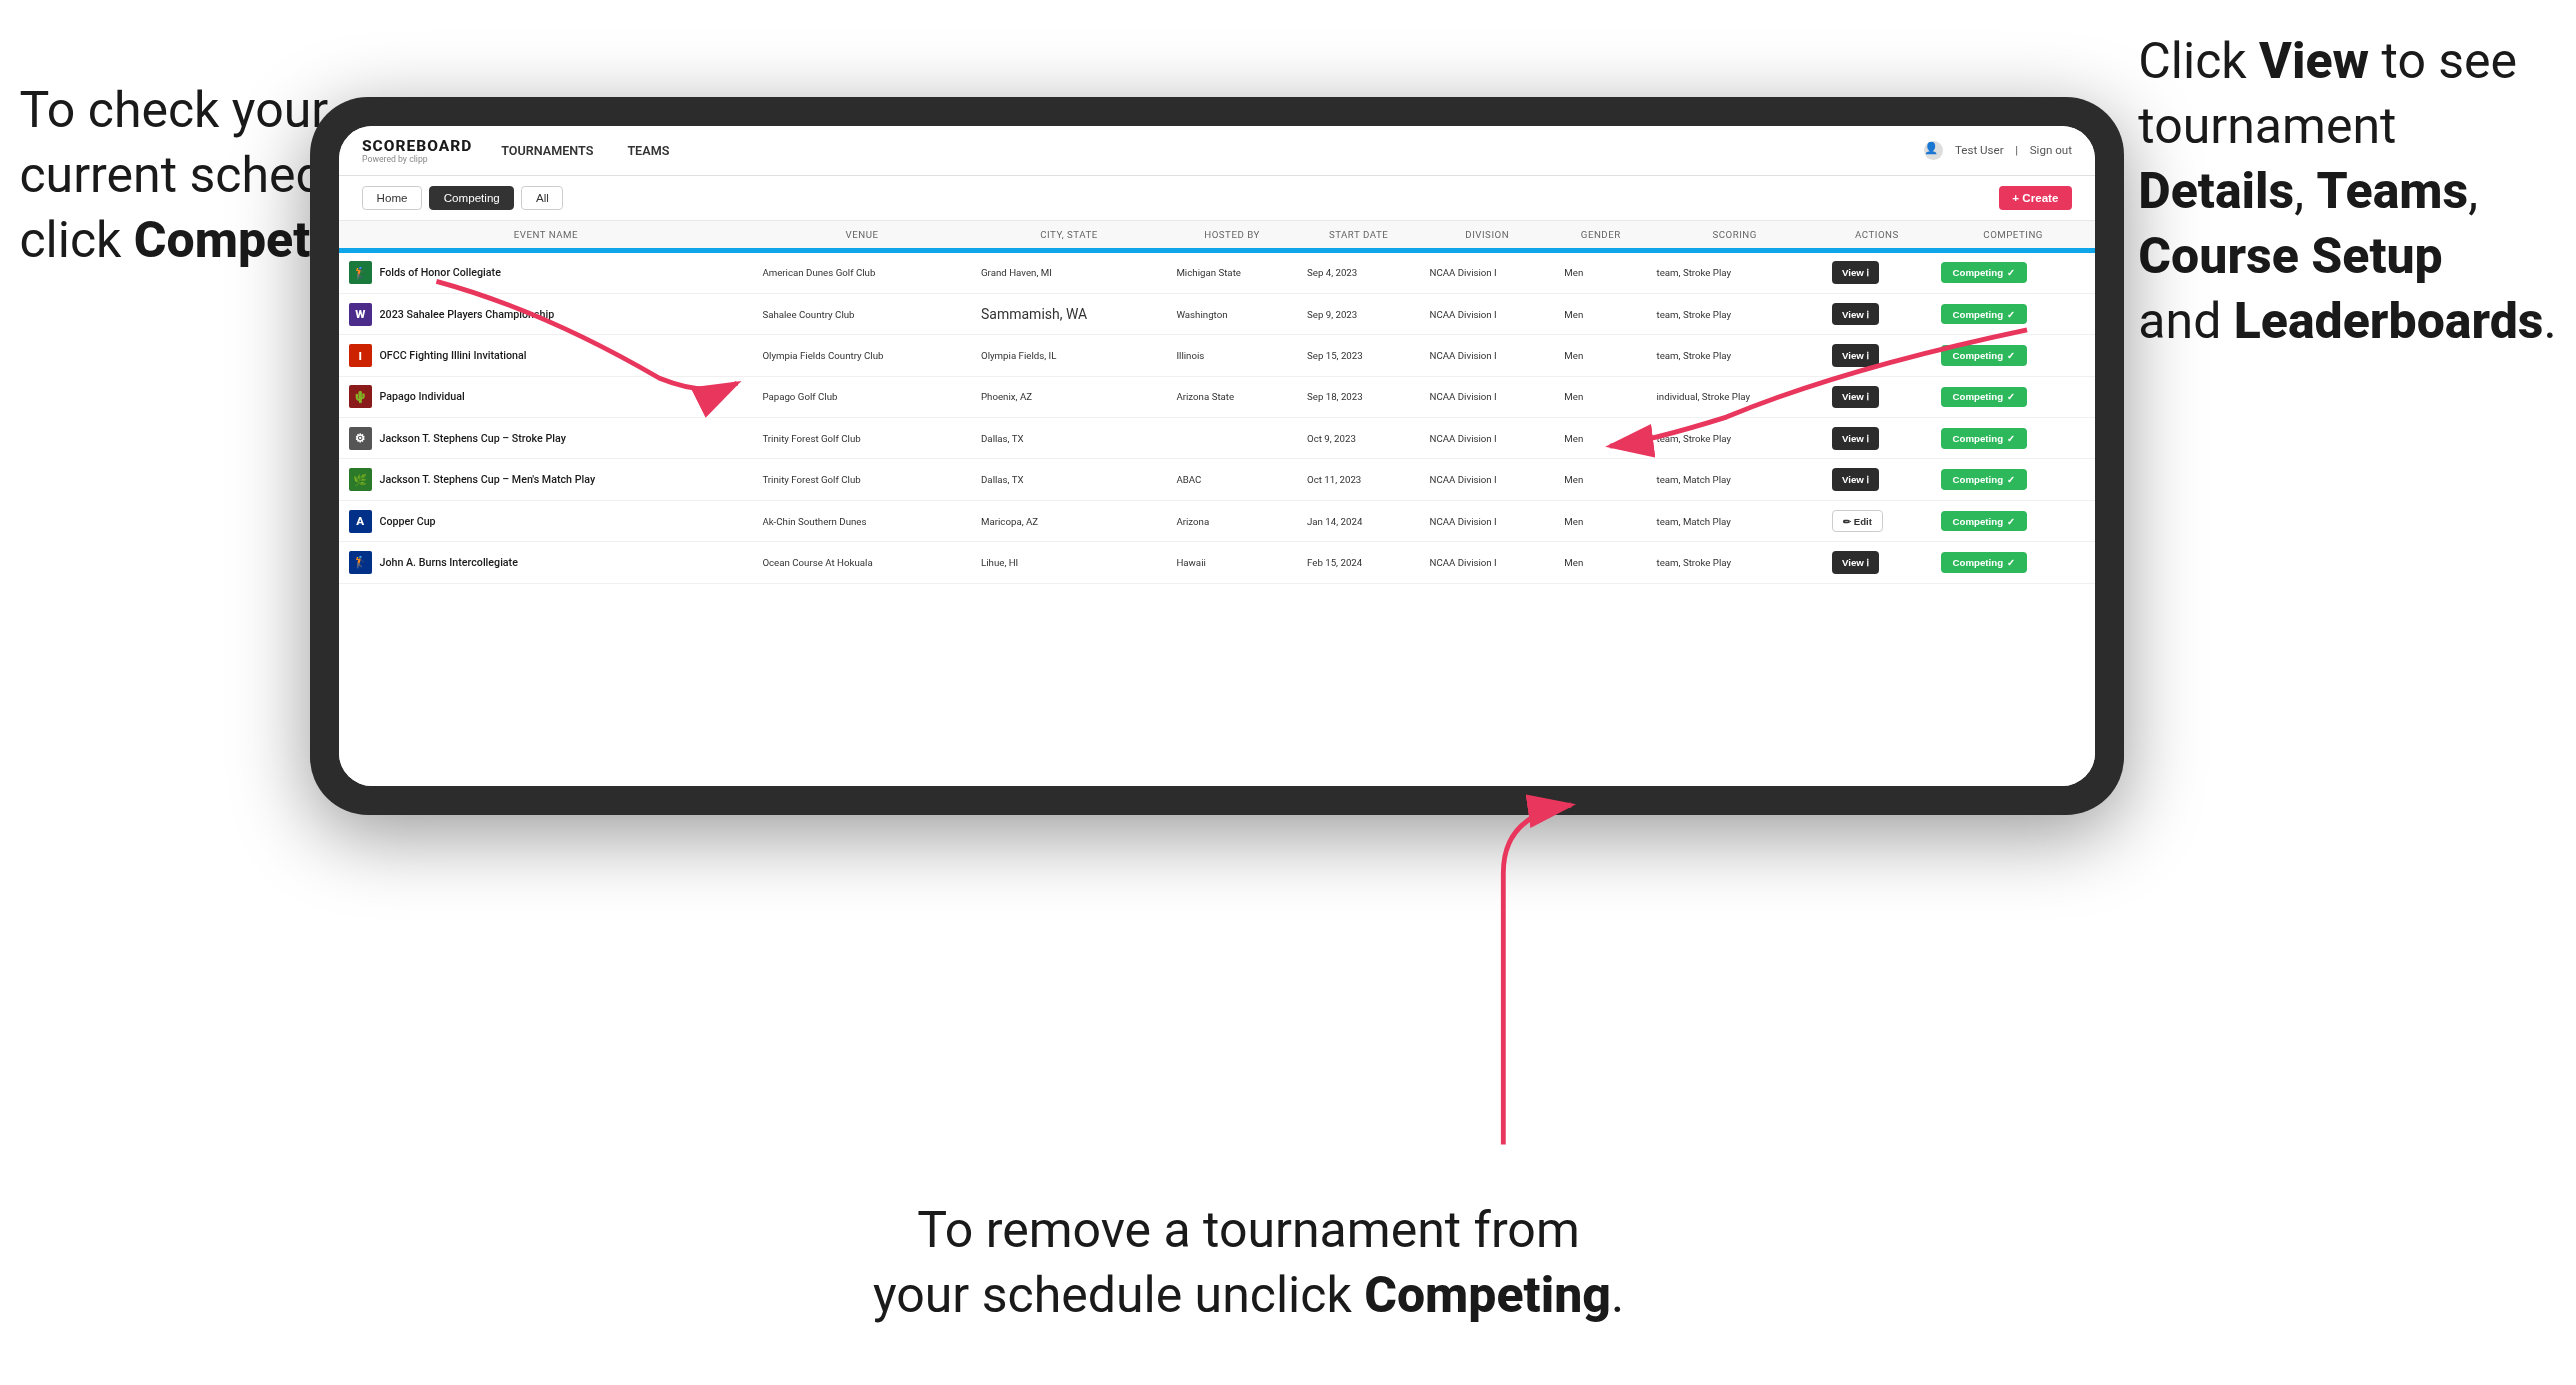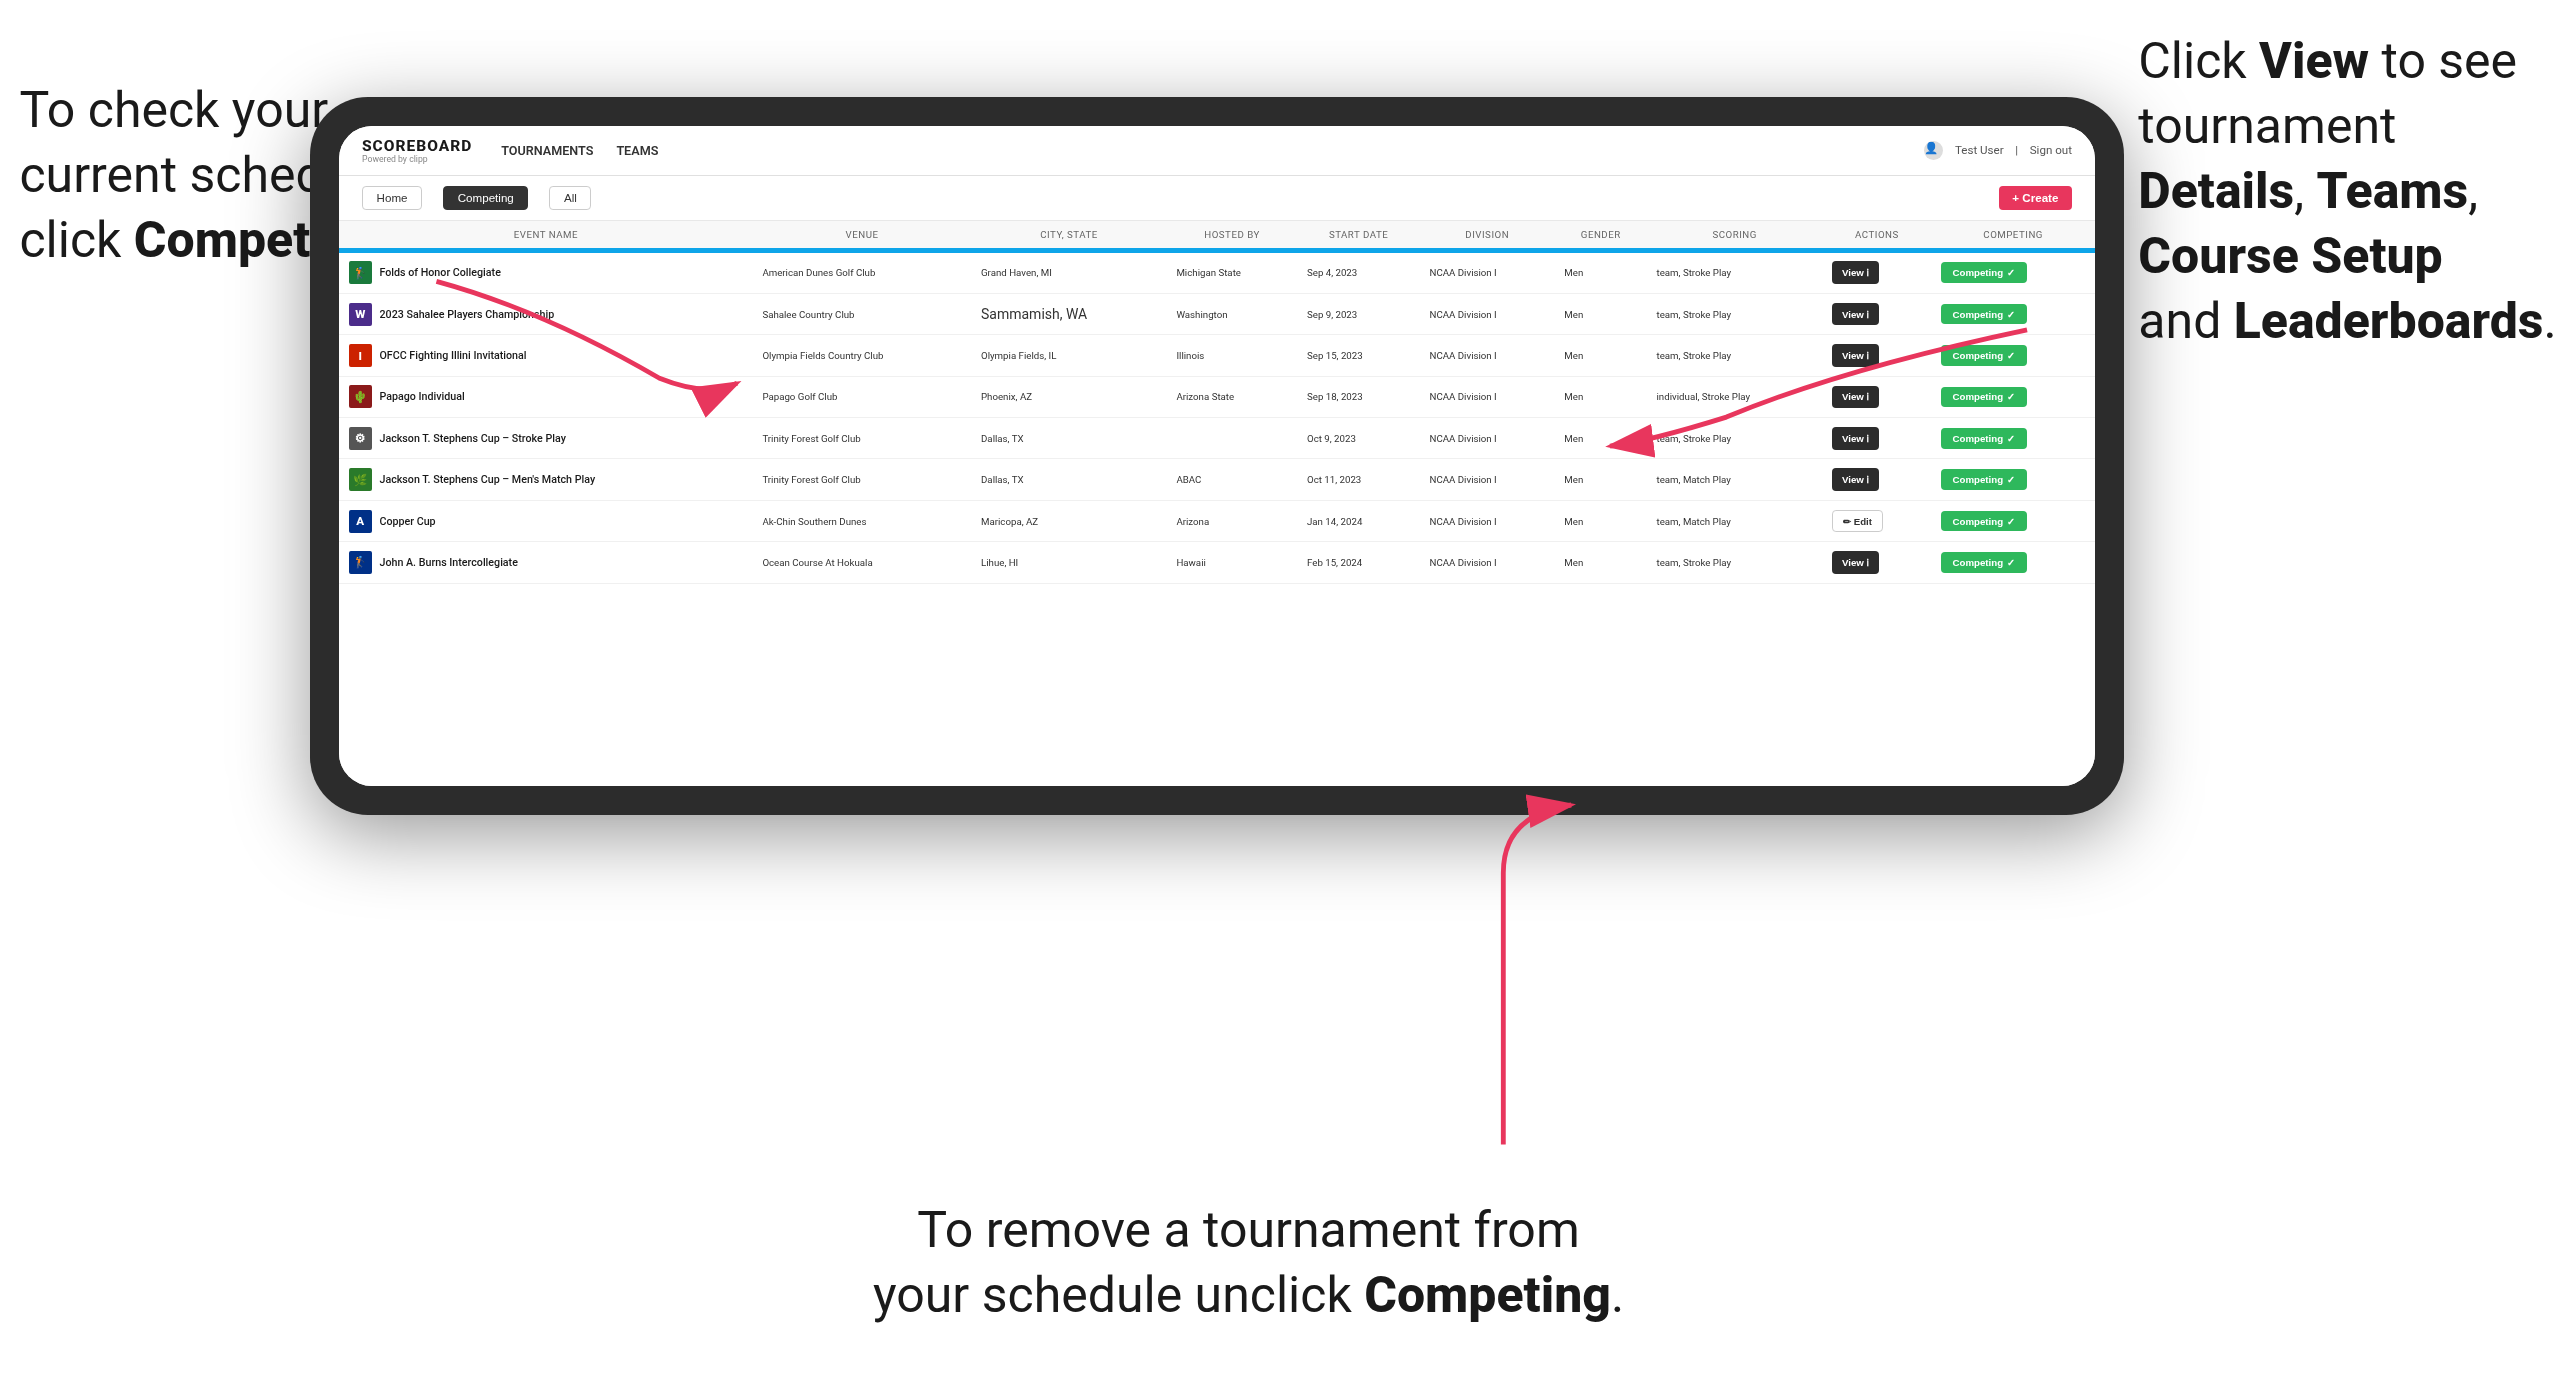--- a/index.html
+++ b/index.html
@@ -105,21 +105,21 @@
     }
 
     .scoreboard-subtitle {
       font-size: 8.7px;
       color: #888;
       line-height: 1;
     }
 
     .nav-links {
       display: flex;
-      gap: 23px;
+      gap: 34px;
       flex: 1;
       align-items: flex-end;
     }
 
     .nav-link {
       font-size: 12.6px;
       font-weight: 600;
       color: #333;
       text-decoration: none;
       padding: 3.9px 0;
@@ -140,21 +140,21 @@
       border-radius: 50%;
       display: inline-block;
     }
 
     
     .filter-bar {
       background: #ffffff;
       display: flex;
       align-items: center;
       padding: 9.7px 23px;
-      gap: 21px;
+      gap: 7px;
       border-bottom: 1px solid #e8e8e8;
       flex-shrink: 0;
     }
 
     .filter-tab {
       padding: 4.8px 13.6px;
       border-radius: 3.9px;
       font-size: 11.6px;
       border: 1px solid #ccc;
       cursor: pointer;

